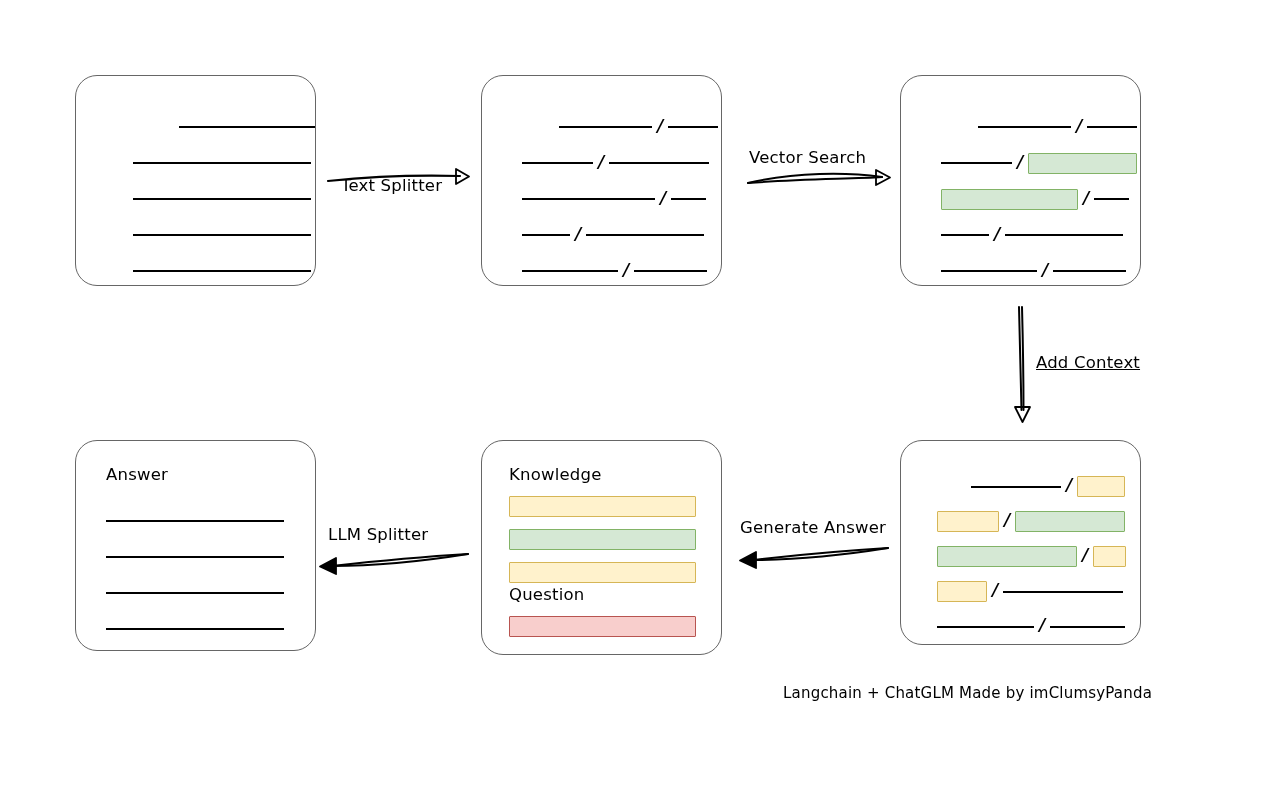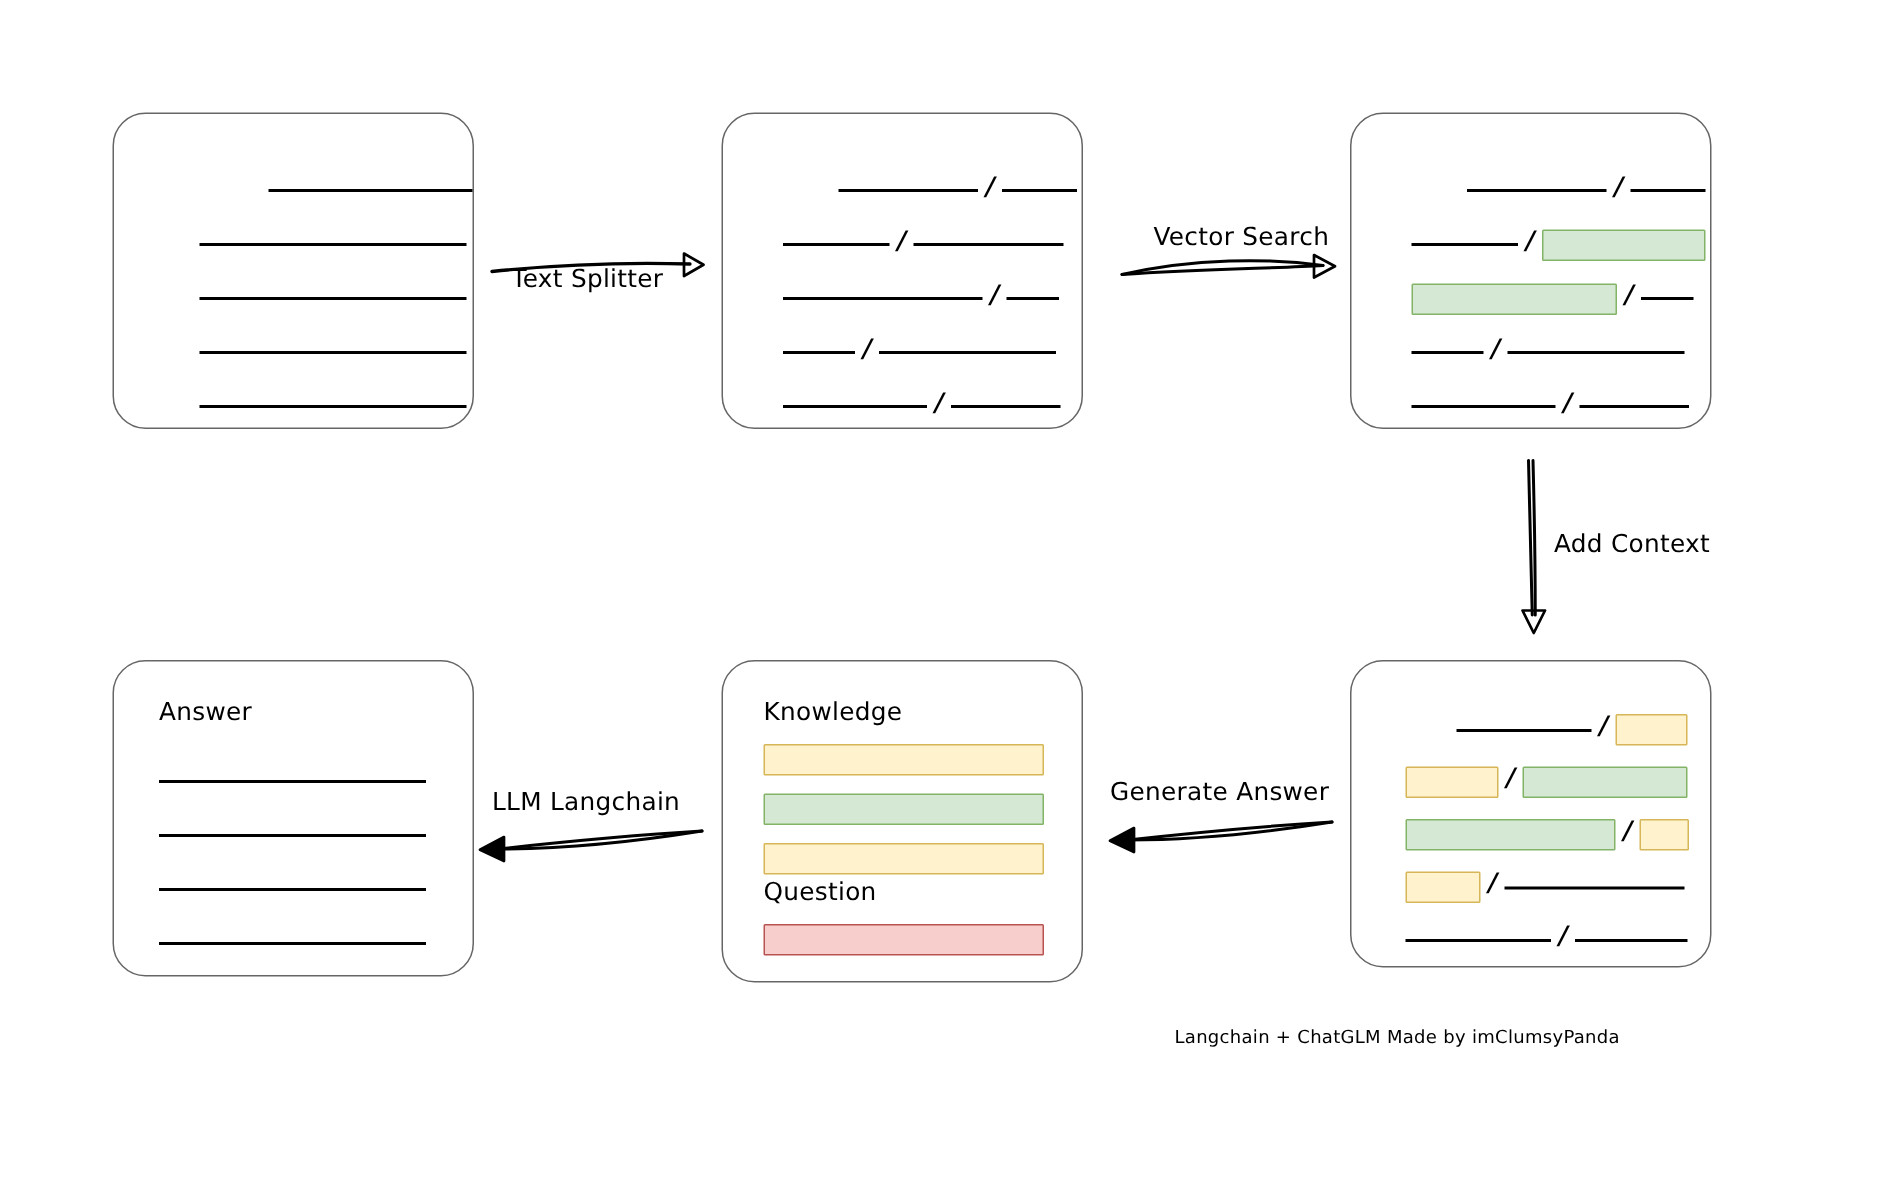--- a/index.html
+++ b/index.html
@@ -114,21 +114,21 @@
     font-size: 16.5px;
     white-space: nowrap;
     letter-spacing: .2px;
     color: #000;
   }
 
   .footer-note {
     position: absolute;
     left: 783px;
     top: 684px;
-    font-size: 12px;
+    font-size: 15px;
     white-space: nowrap;
     letter-spacing: .2px;
     color: #000;
   }
 </style>
 </head>
 <body style="background: rgb(255, 255, 255);">
 
 <div class="canvas">
 
@@ -284,42 +284,42 @@
         </div>
       </div>
   </div>
 
   <div class="edge-label" style="left:341px; top:148px;margin-top:28px;">Text Splitter</div>
   <svg class="arrow-svg" style="left:326px; top:165px;" width="146" height="26">
     <path d="M2,16 C50,11 100,10 134,11" stroke="#000" stroke-width="2.2" fill="none" stroke-linecap="round"></path>
     <path d="M130,4 L143,11.5 L130,19 Z" stroke="#000" stroke-width="1.8" fill="none" stroke-linejoin="round"></path>
   </svg>
 
-  <div class="edge-label" style="left:749px; top:148px;margin-left:20px;">Vector Search</div>
+  <div class="edge-label" style="left:749px; top:148px;">Vector Search</div>
   <svg class="arrow-svg" style="left:746px; top:165px;" width="146" height="26">
     <path d="M2,18 C50,7 100,7 136,12" stroke="#000" stroke-width="2" fill="none" stroke-linecap="round"></path>
     <path d="M2,18 C55,14 105,14 136,12" stroke="#000" stroke-width="2" fill="none" stroke-linecap="round"></path>
     <path d="M130,5 L144,12.5 L130,20 Z" stroke="#000" stroke-width="1.8" fill="none" stroke-linejoin="round"></path>
   </svg>
 
-  <div class="edge-label" style="left:1036px; top:353px;">Add Context</div>
+  <div class="edge-label" style="left:1036px; top:353px;text-decoration:underline;">Add Context</div>
   <svg class="arrow-svg" style="left:1010px; top:305px;" width="30" height="120">
     <path d="M9,2 C10,40 11,75 11.5,105" stroke="#000" stroke-width="2" fill="none" stroke-linecap="round"></path>
     <path d="M12,2 C13,40 13.5,75 13.5,105" stroke="#000" stroke-width="2" fill="none" stroke-linecap="round"></path>
     <path d="M5,102 L12.5,117 L20,102 Z" stroke="#000" stroke-width="1.8" fill="none" stroke-linejoin="round"></path>
   </svg>
 
   <div class="edge-label" style="left:740px; top:518px;">Generate Answer</div>
   <svg class="arrow-svg" style="left:738px; top:542px;" width="152" height="26">
     <path d="M150,6 C100,14 50,18 14,18" stroke="#000" stroke-width="2" fill="none" stroke-linecap="round"></path>
     <path d="M150,6 C100,9 50,14 14,18" stroke="#000" stroke-width="2" fill="none" stroke-linecap="round"></path>
     <path d="M18,10 L2,18.5 L18,26 Z" stroke="#000" stroke-width="1.8" fill="#000" stroke-linejoin="round"></path>
   </svg>
 
-  <div class="edge-label" style="left:328px; top:525px;">LLM Langchain</div>
+  <div class="edge-label" style="left:328px; top:525px;">LLM Splitter</div>
   <svg class="arrow-svg" style="left:318px; top:548px;" width="152" height="26">
     <path d="M150,6 C100,14 50,18 14,18" stroke="#000" stroke-width="2" fill="none" stroke-linecap="round"></path>
     <path d="M150,6 C100,9 50,14 14,18" stroke="#000" stroke-width="2" fill="none" stroke-linecap="round"></path>
     <path d="M18,10 L2,18.5 L18,26 Z" stroke="#000" stroke-width="1.8" fill="#000" stroke-linejoin="round"></path>
   </svg>
 
   <div class="footer-note">Langchain + ChatGLM Made by imClumsyPanda</div>
 
 </div>
 

